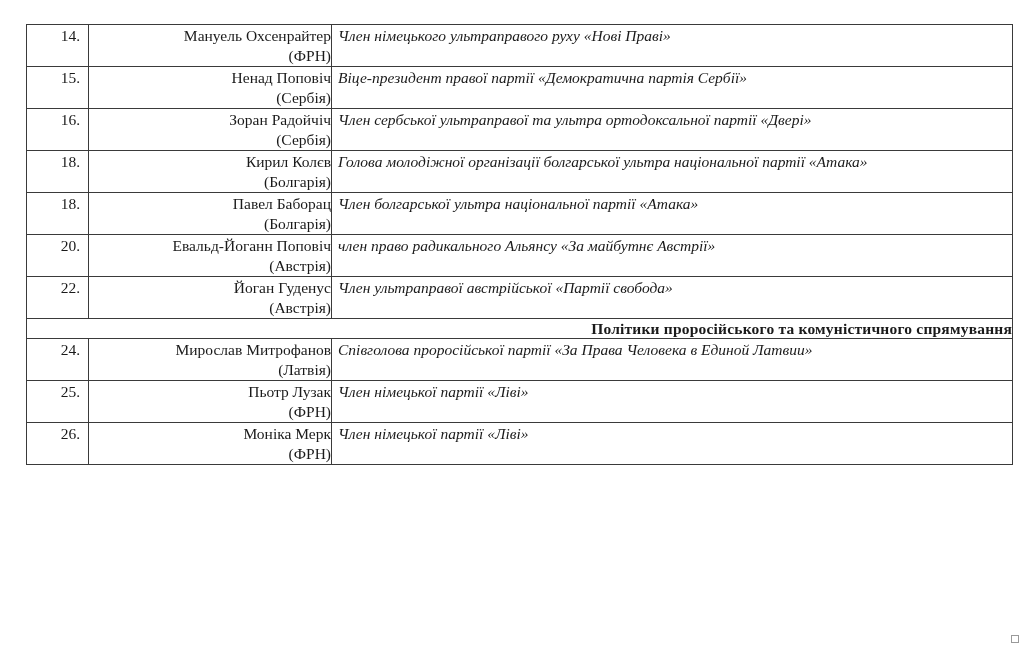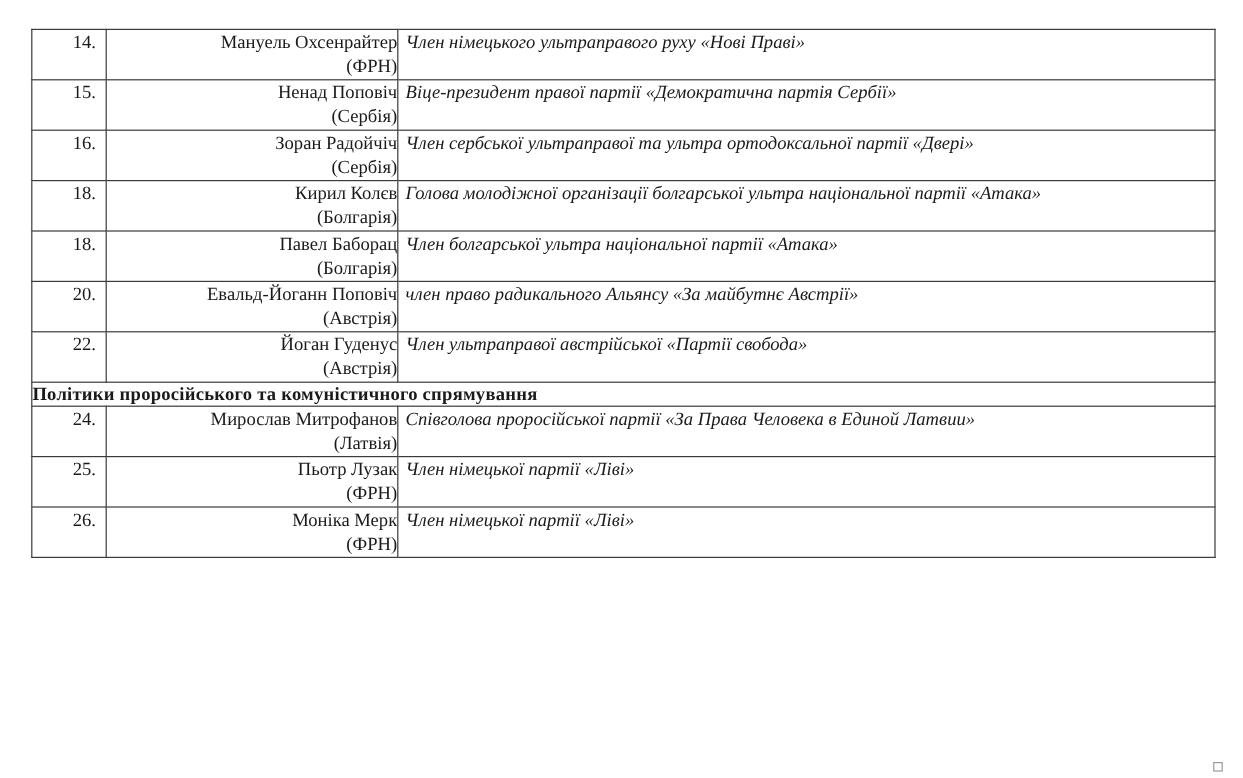--- a/index.html
+++ b/index.html
@@ -50,21 +50,21 @@
       height: 42px;
     }
     tr.data-row td {
       padding-top: 1px !important;
     }
     .line {
       display: block;
       white-space: nowrap;
     }
     tr.section-row td {
-      text-align: left;
+      text-align: right;
       font-weight: bold;
       height: 19px;
       line-height: 19px;
       letter-spacing: 0.2px;
     }
     .end-marker {
       position: absolute;
       left: 1011px;
       top: 635px;
       width: 6px;

